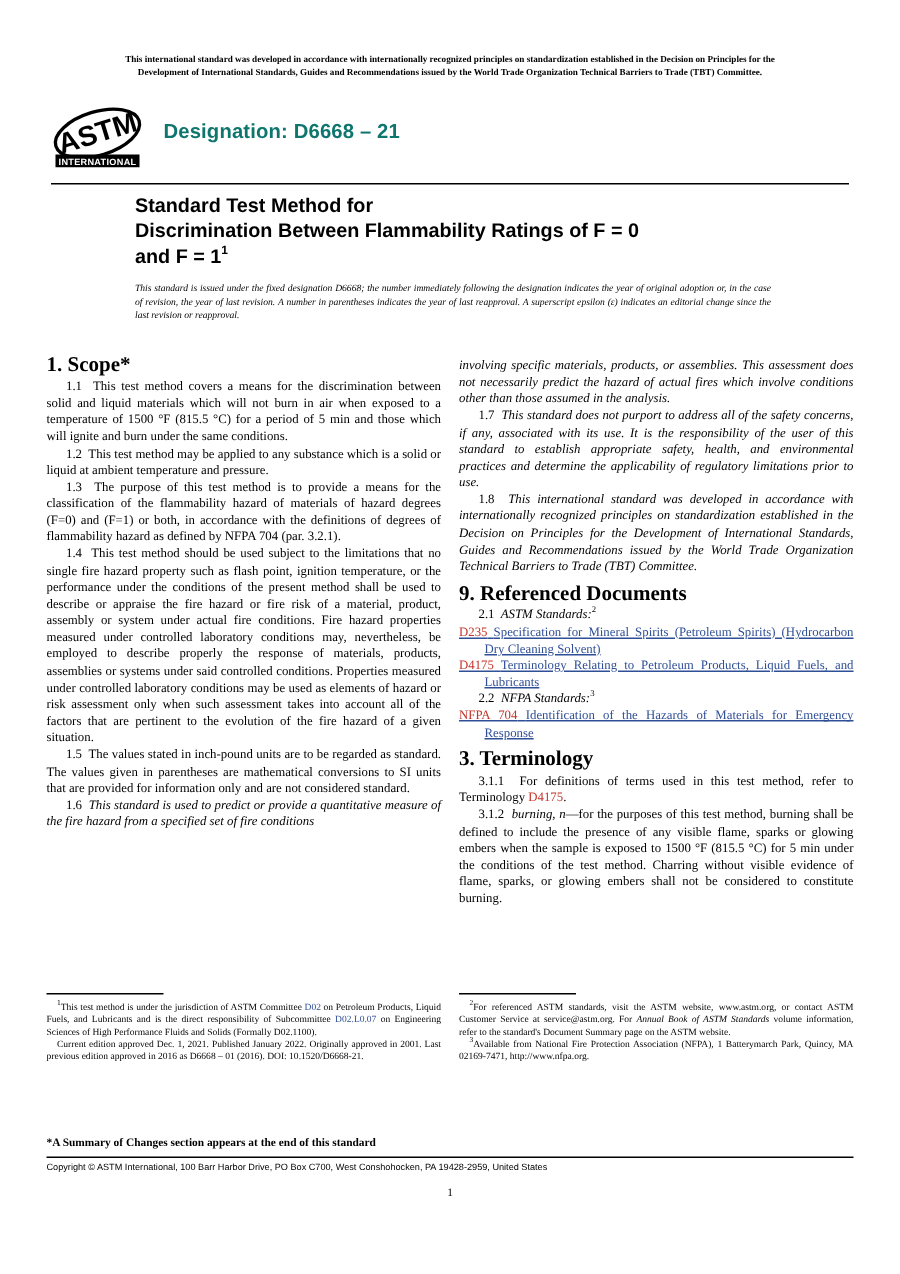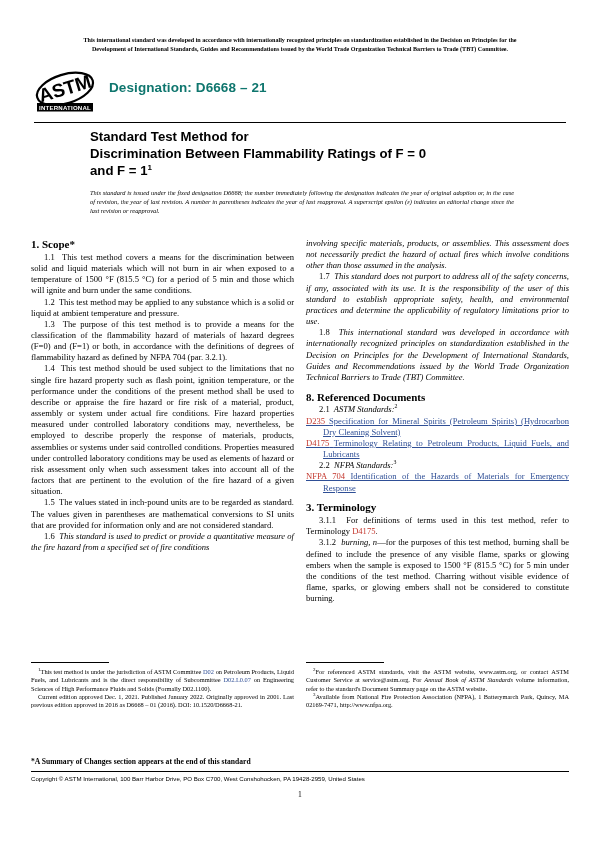--- a/index.html
+++ b/index.html
@@ -111,21 +111,21 @@
     width: 263px;
     font-size: 8.55px;
     line-height: 11.15px;
     text-align: justify;
   }
   .col-left  { left: 31px; }
   .col-right { left: 306px; }
 
   .sec-head {
     font-weight: bold;
-    font-size: 11px;
+    font-size: 14px;
     line-height: 12.4px;
     margin: 7.5px 0 1.5px 0;
     text-align: left;
   }
   .sec-head:first-child { margin-top: 0; }
 
   p.para {
     margin: 0;
     text-indent: 13px;
   }
@@ -285,21 +285,21 @@
   </div>
 
   <div class="col col-right">
 
     <p class="para cont italic">involving specific materials, products, or assemblies. This assessment does not necessarily predict the hazard of actual fires which involve conditions other than those assumed in the analysis.</p>
 
     <p class="para italic"><span class="num">1.7</span>&nbsp; <span>This standard does not purport to address all of the safety concerns, if any, associated with its use. It is the responsibility of the user of this standard to establish appropriate safety, health, and environmental practices and determine the applicability of regulatory limitations prior to use.</span></p>
 
     <p class="para italic"><span class="num">1.8</span>&nbsp; <span>This international standard was developed in accordance with internationally recognized principles on standardization established in the Decision on Principles for the Development of International Standards, Guides and Recommendations issued by the World Trade Organization Technical Barriers to Trade (TBT) Committee.</span></p>
 
-    <div class="sec-head">8. Referenced Documents</div>
+    <div class="sec-head">9. Referenced Documents</div>
 
     <p class="subhead-italic"><span class="num">2.1</span>&nbsp; <span>ASTM Standards:</span><sup>2</sup></p>
 
     <p class="ref-entry"><span class="desig">D235</span> <span>Specification for Mineral Spirits (Petroleum Spirits) (Hydrocarbon Dry Cleaning Solvent)</span></p>
 
     <p class="ref-entry"><span class="desig">D4175</span> <span>Terminology Relating to Petroleum Products, Liquid Fuels, and Lubricants</span></p>
 
     <p class="subhead-italic"><span class="num">2.2</span>&nbsp; <span>NFPA Standards:</span><sup>3</sup></p>
 
     <p class="ref-entry"><span class="desig">NFPA 704</span> <span>Identification of the Hazards of Materials for Emergency Response</span></p>

